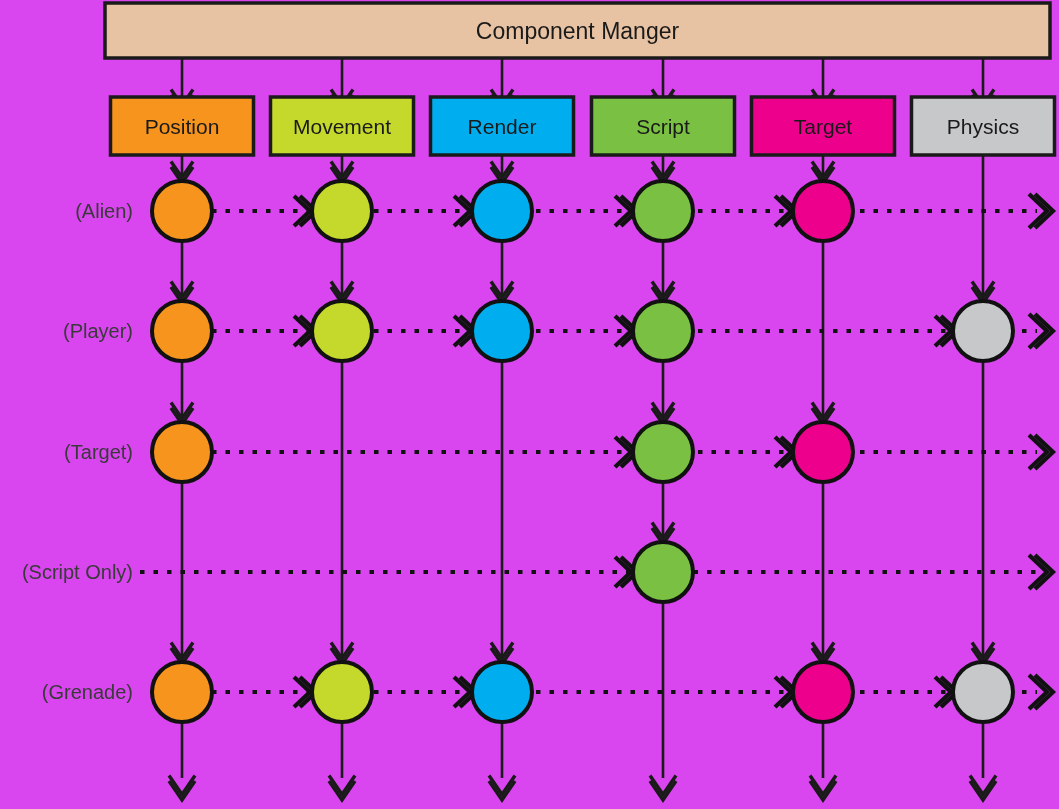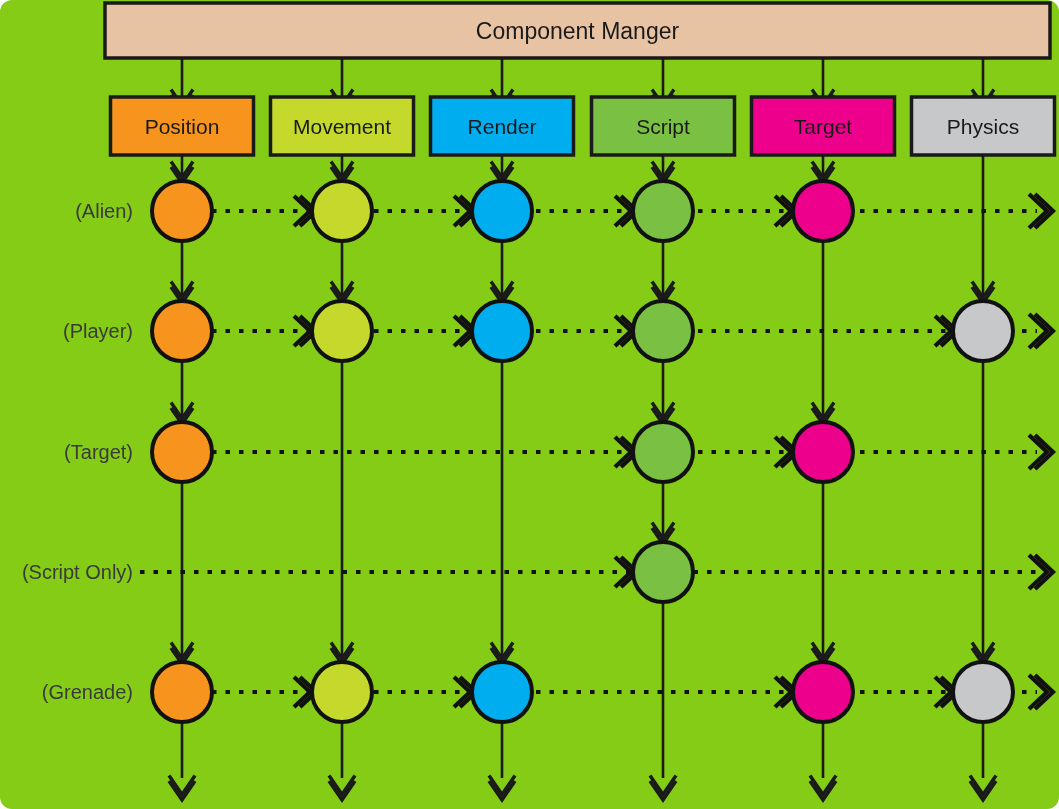--- a/index.html
+++ b/index.html
@@ -9,23 +9,22 @@
     background: #ffffff;
   }
   body {
     font-family: "Liberation Sans", sans-serif;
     -webkit-font-smoothing: antialiased;
   }
   #stage {
     position: relative;
     width: 1059px;
     height: 809px;
-    background: #84cc16;
+    background: #d946ef;
     overflow: hidden;
-    border-radius: 12px;
   }
   #diagram-svg {
     position: absolute;
     left: 0;
     top: 0;
     width: 1059px;
     height: 809px;
   }
   .mgr-label,
   .comp-label,

